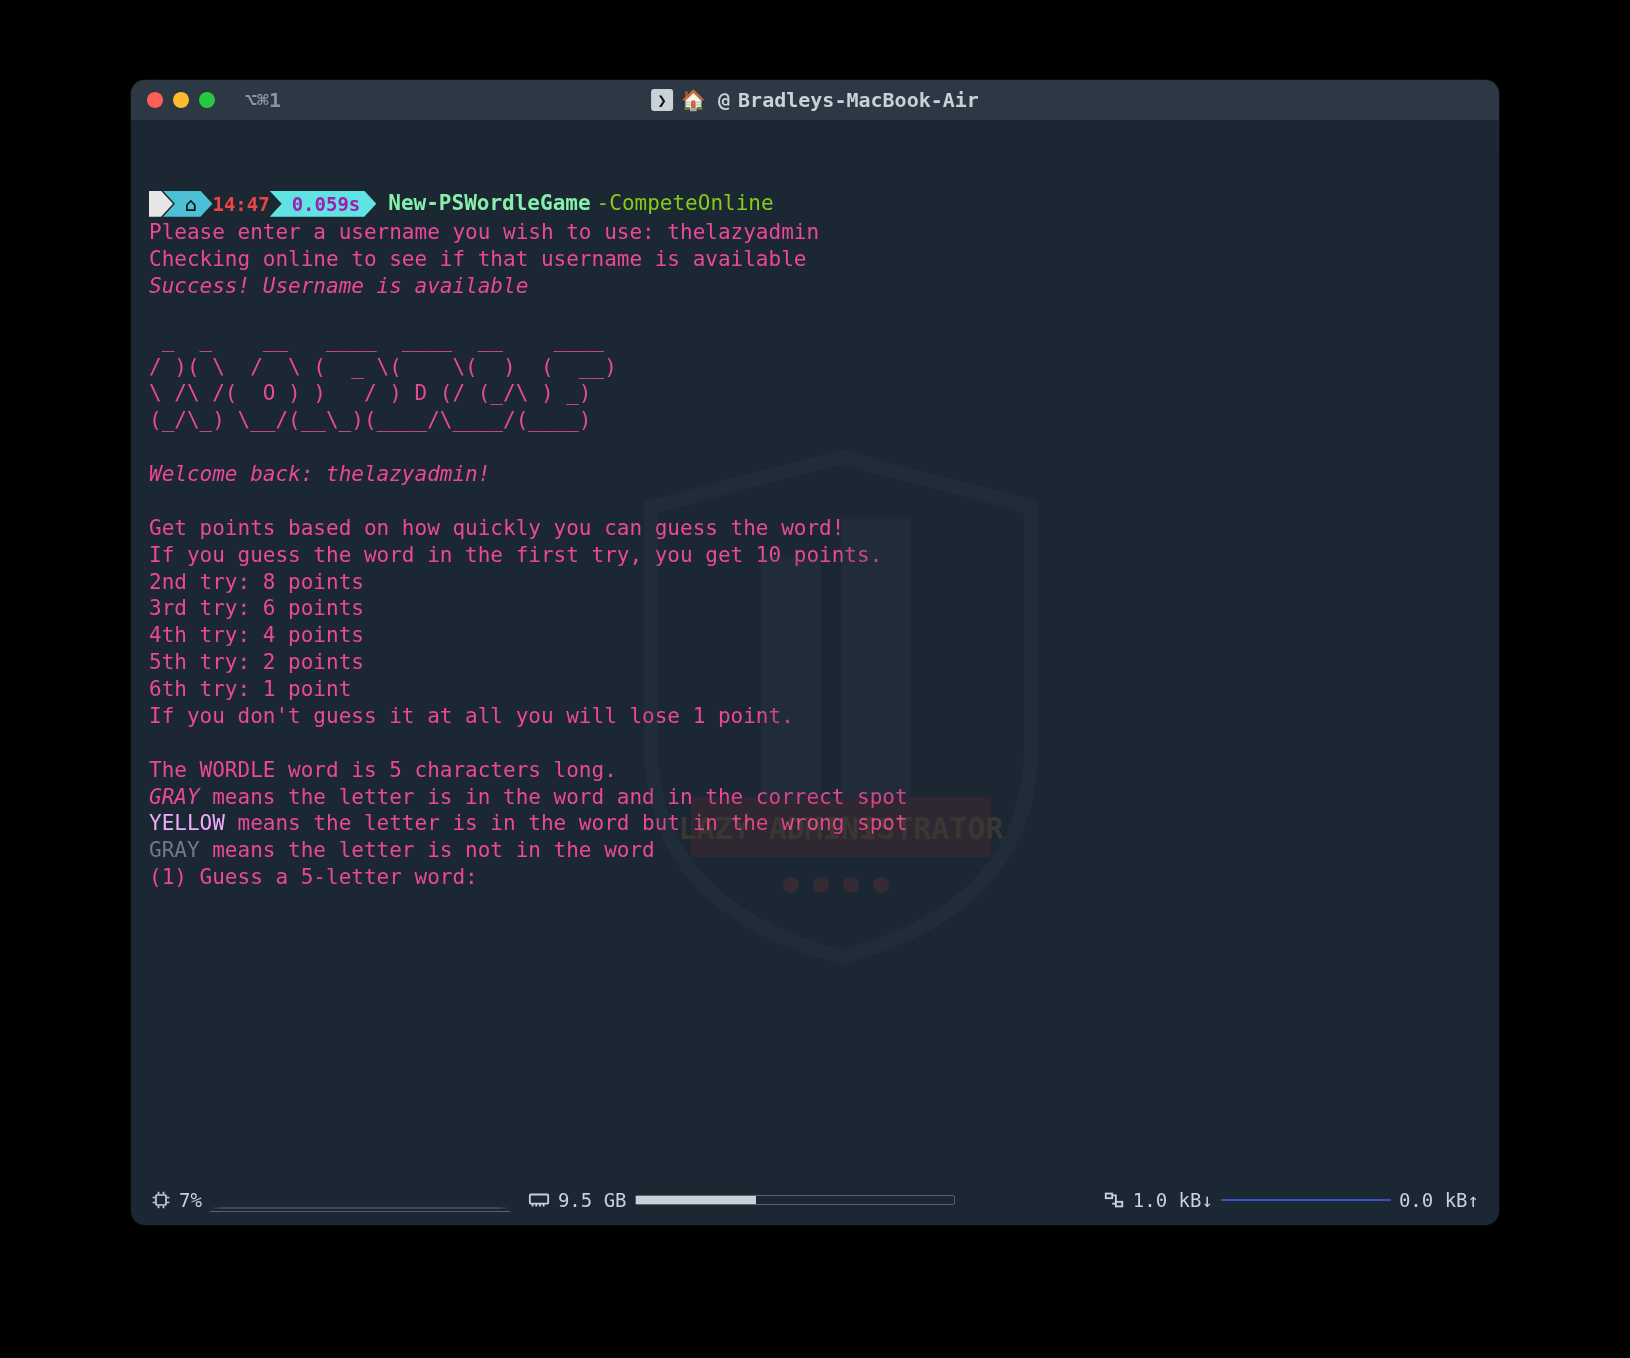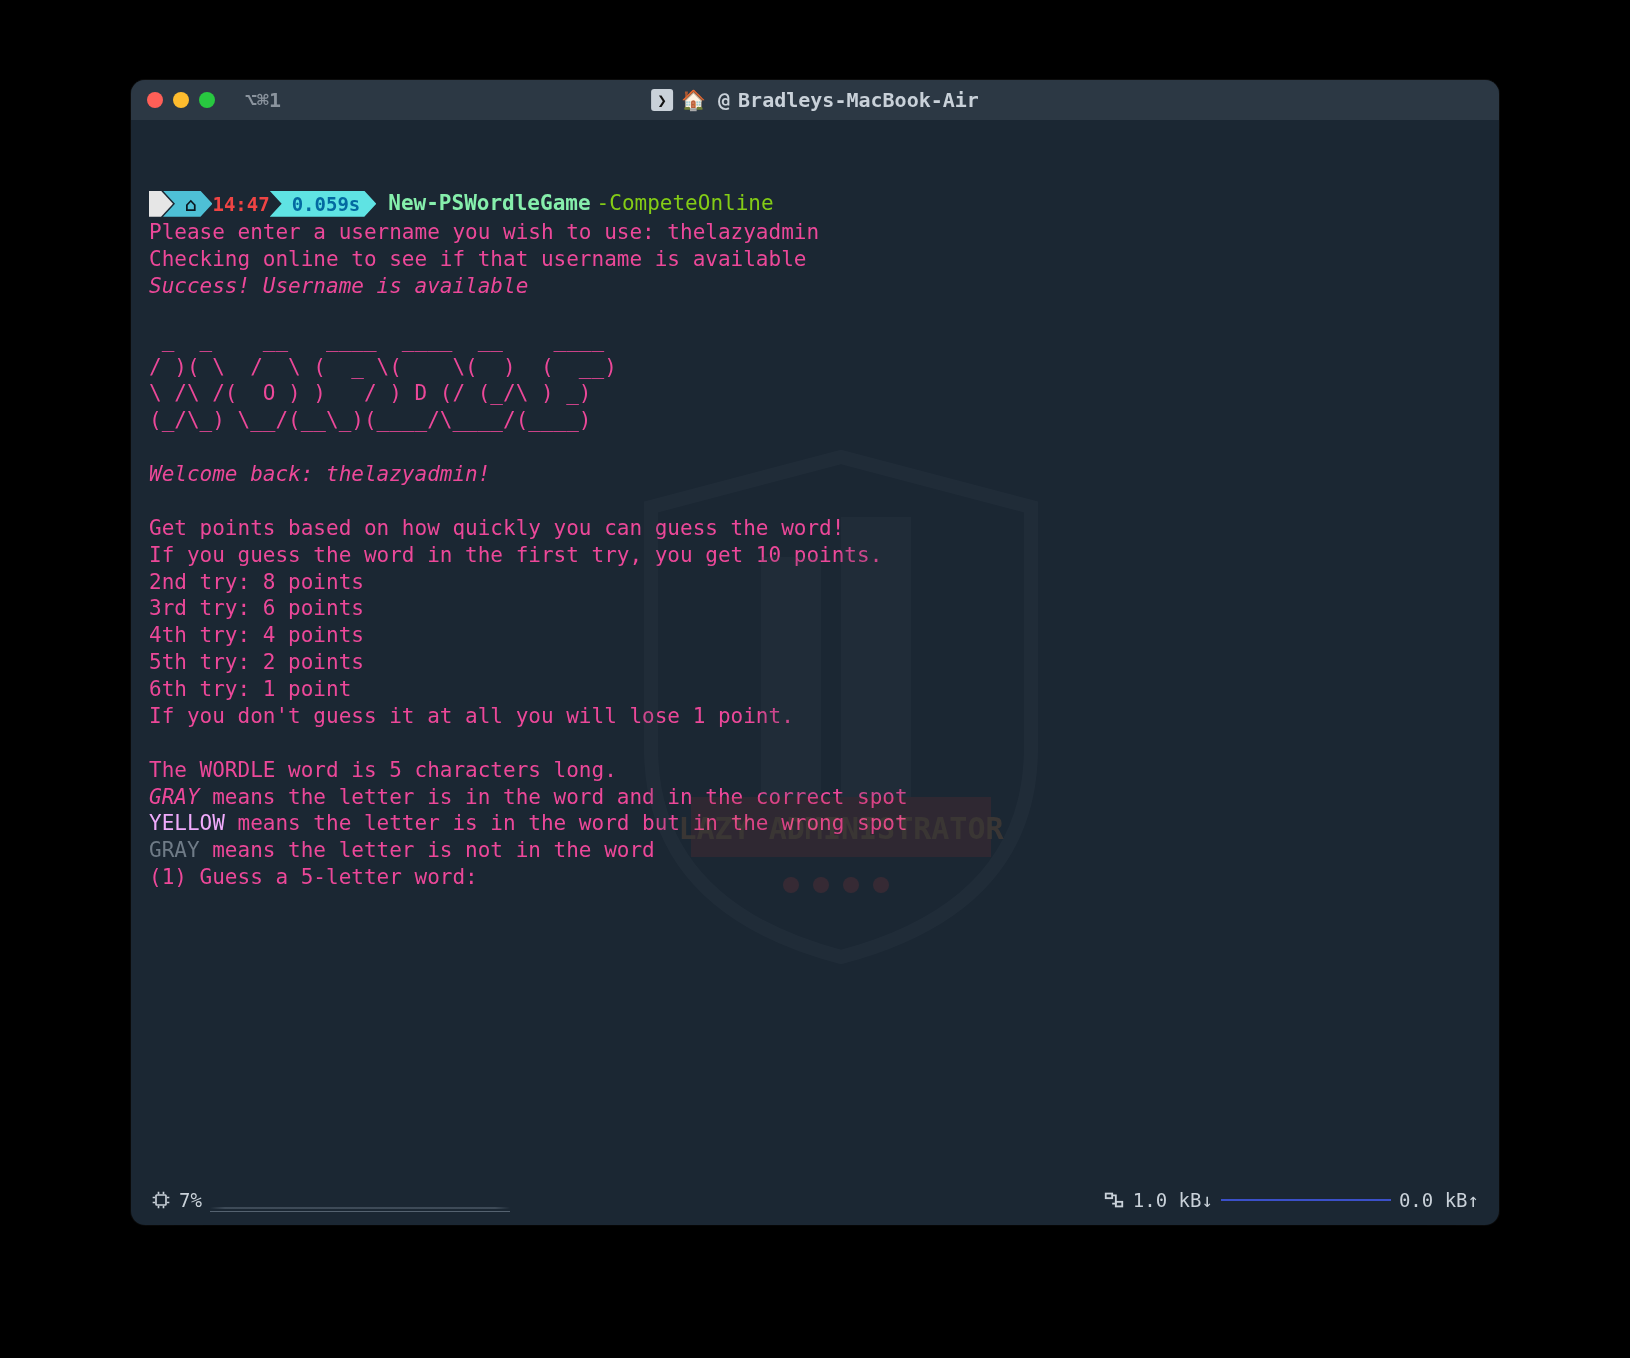--- a/index.html
+++ b/index.html
@@ -90,21 +90,21 @@
     height: 26px;
     color: #111;
     font-weight: 600;
     font-size: 19px;
     clip-path: polygon(0 0, calc(100% - 12px) 0, 100% 50%, calc(100% - 12px) 100%, 0 100%, 12px 50%);
     margin-left: -10px;
   }
   .seg.first { clip-path: polygon(0 0, calc(100% - 12px) 0, 100% 50%, calc(100% - 12px) 100%, 0 100%); margin-left: 0; padding-left: 8px;}
   .seg.white { background: #e6e6e6; color:#111; }
   .seg.blue  { background: #4ec0d6; color:#0b1720; }
-  .seg.blue2 { background: #5fe3e3; color:#0369a1; }
+  .seg.blue2 { background: #5fe3e3; color:#a21caf; }
   .seg.transparent { background: transparent; color:#ef4444; clip-path:none; padding:0 10px;}
   .apple { font-size: 20px; color:#111; }
   .cmd-yellow { color: #86efac; font-weight: 600; padding-left: 12px;}
   .cmd-gray { color: #84cc16; padding-left: 6px;}
   .gray  { color: #ec4899; }
   .dim   { color: #6f7b87; }
   .green { color: #ec4899; font-style: italic; }
   .yellowtxt { color: #f0abfc; }
 
   .watermark {
@@ -225,20 +225,32 @@
       <span class="stat-icon">
         <svg width="20" height="20" viewBox="0 0 24 24" fill="none" stroke="#c9d1d9" stroke-width="2">
           <rect x="6" y="6" width="12" height="12" rx="1"></rect>
           <path d="M9 2v3M15 2v3M9 19v3M15 19v3M2 9h3M2 15h3M19 9h3M19 15h3"></path>
         </svg>
       </span>
       <span class="label">7%</span>
       <div class="sparkline"></div>
     </div>
 
+    <div class="stat">
+      <span class="stat-icon">
+        <svg width="22" height="20" viewBox="0 0 24 20" fill="none" stroke="#c9d1d9" stroke-width="2">
+          <rect x="2" y="4" width="20" height="10" rx="1"></rect>
+          <path d="M5 14v3M9 14v3M13 14v3M17 14v3"></path>
+        </svg>
+      </span>
+      <span class="label">9.5 GB</span>
+      <div class="bar-meter">
+          <div class="fill"></div>
+        </div>
+    </div>
 
     <div class="spacer"></div>
 
     <div class="stat">
       <span class="stat-icon">
         <svg width="22" height="20" viewBox="0 0 24 20" fill="none" stroke="#c9d1d9" stroke-width="2">
           <rect x="3" y="3" width="7" height="5"></rect>
             <rect x="14" y="12" width="7" height="5"></rect>
           <path d="M10 5h4v9h-4"></path>
         </svg>

